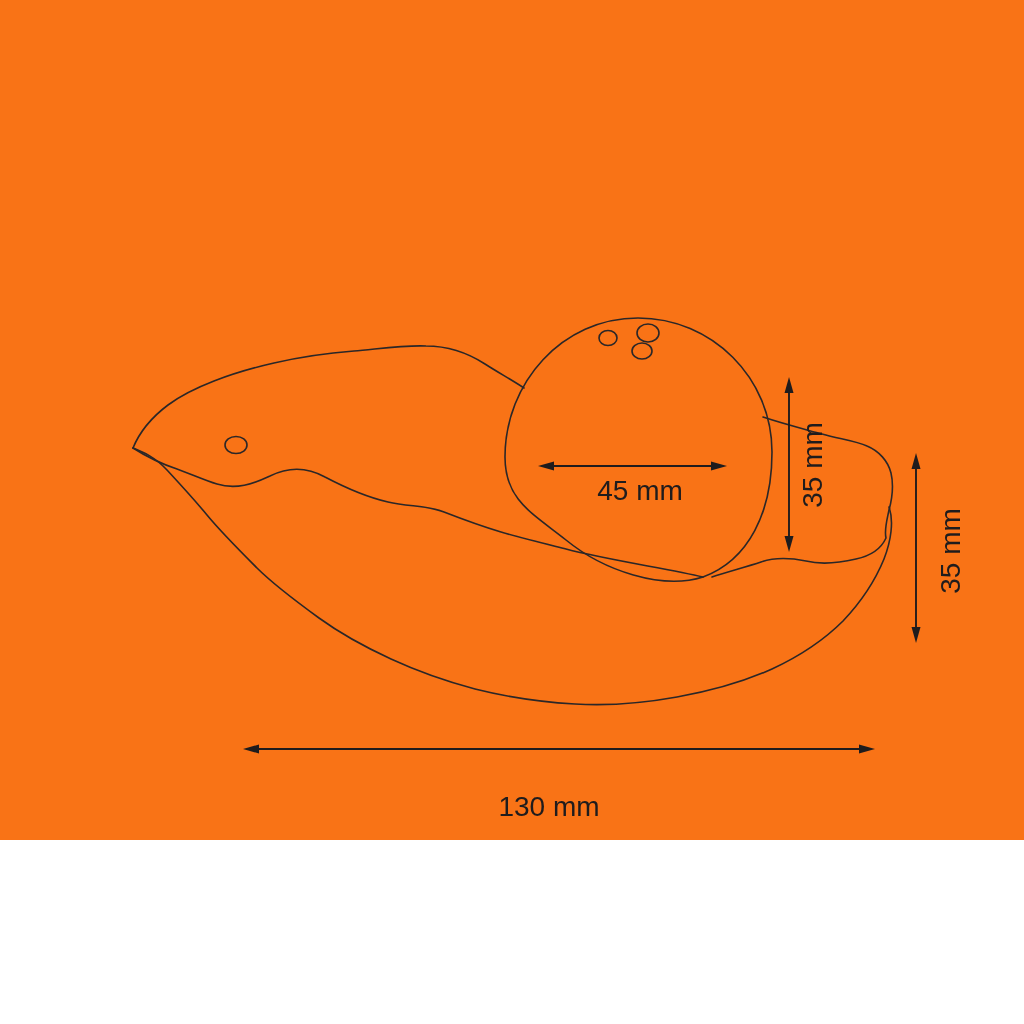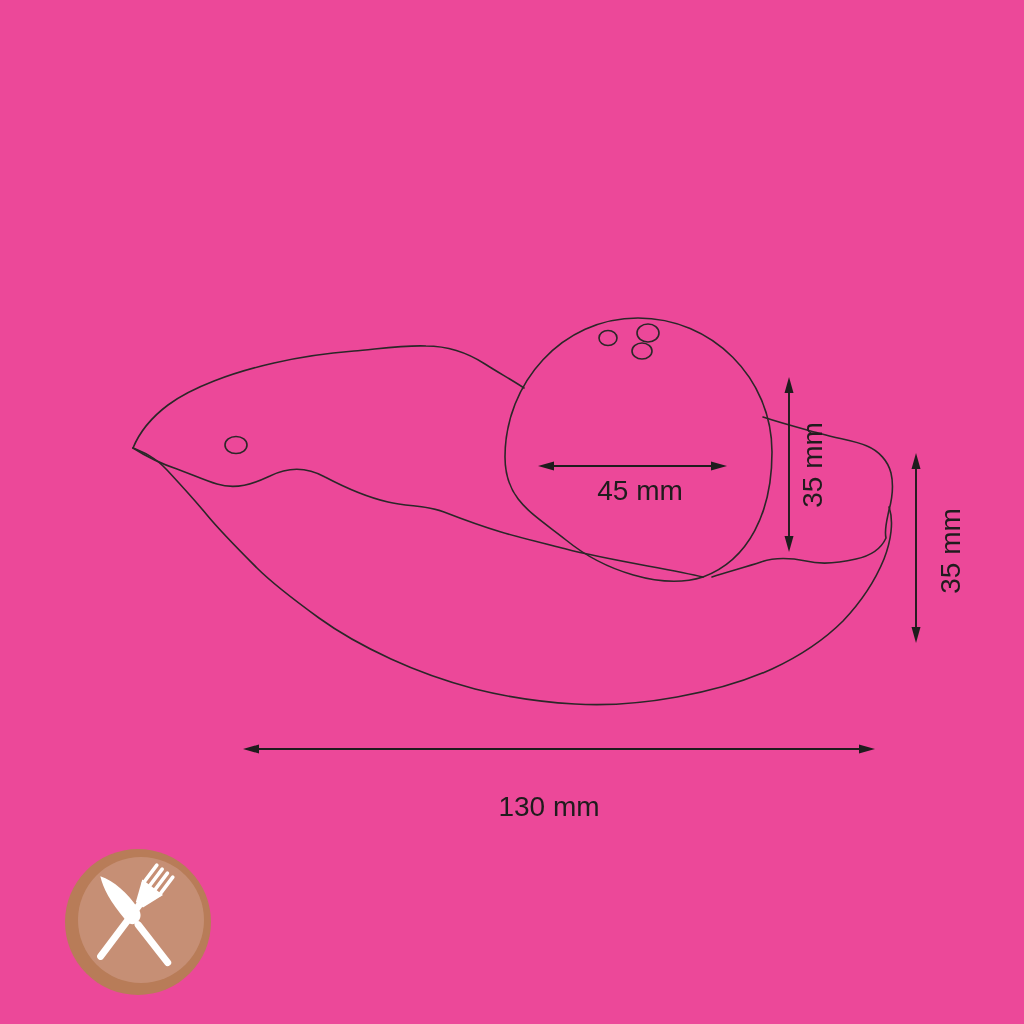--- a/index.html
+++ b/index.html
@@ -1,20 +1,20 @@
 <!DOCTYPE html>
 <html><head>
 <meta charset="utf-8">
 <style>
   html, body { margin: 0; padding: 0; background: #ffffff; }
   .stage {
     position: relative;
     width: 1024px;
-    height: 1024px;
-    background: #ec4899;
+    height: 840px;
+    background: #f97316;
     font-family: "Liberation Sans", sans-serif;
     overflow: hidden;
   }
   svg { display: block; }
   .draw  { fill: none; stroke: #2b2728; stroke-width: 1.6; stroke-linecap: round; stroke-linejoin: round; }
   .dline { stroke: #1f1c1d; stroke-width: 1.9; fill: none; }
   .ahead { fill: #1f1c1d; stroke: none; }
   .dim-label {
     font-family: "Liberation Sans", sans-serif;
     font-size: 28px;

